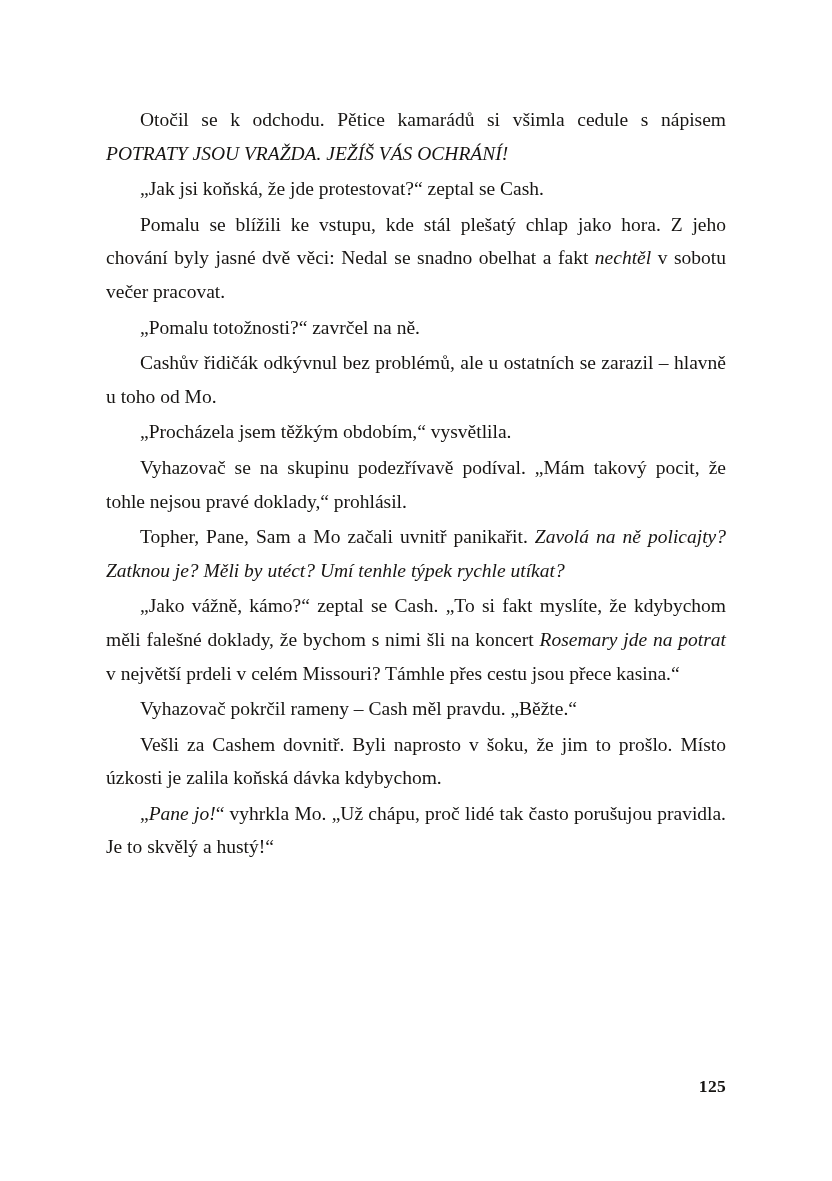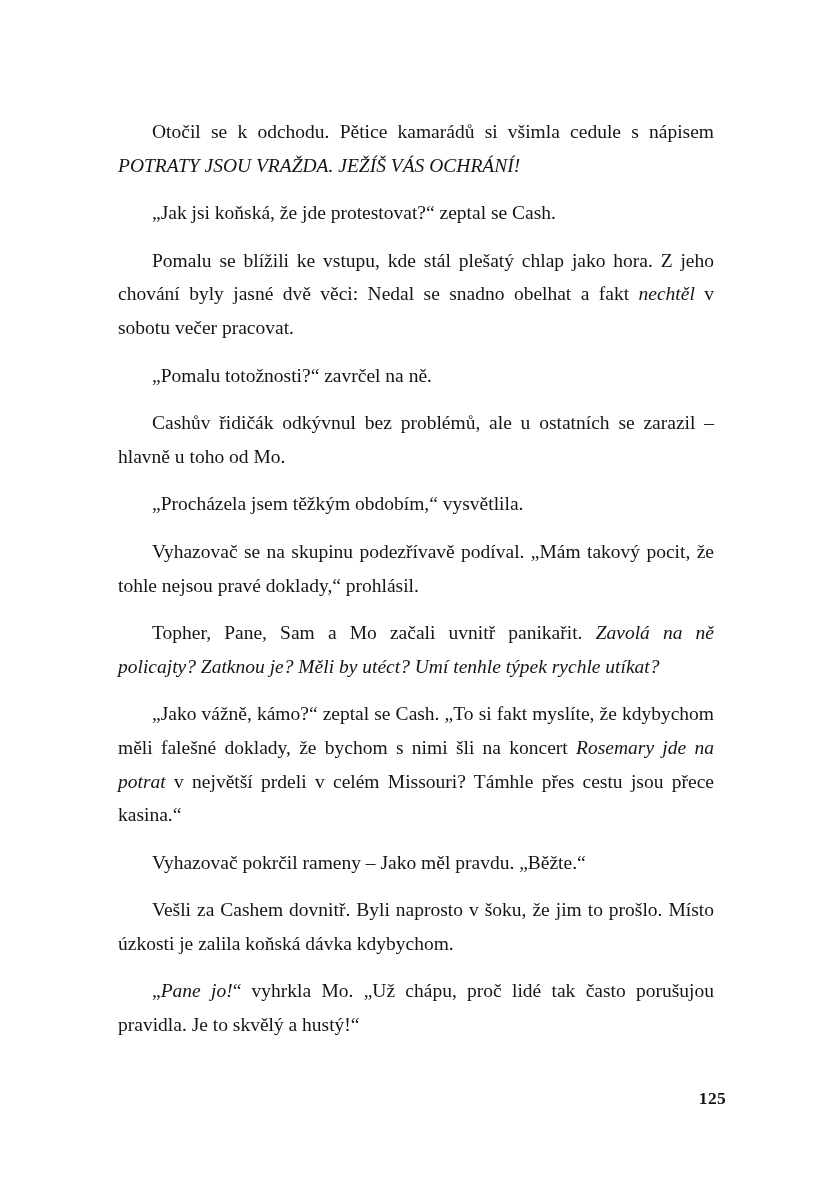--- a/index.html
+++ b/index.html
@@ -18,49 +18,48 @@
   .text-block {
     position: absolute;
     top: 101px;
     left: 104px;
     width: 624px;
     font-size: 19.5px;
     line-height: 33.6px;
     text-align: justify;
   }
   .text-block p {
-    margin: 14px;
+    margin: 2px;
     padding: 0;
     text-indent: 34px;
   }
   .text-block em {
     font-style: italic;
   }
   .folio {
     position: absolute;
     right: 106px;
     top: 1076px;
     font-size: 17.5px;
     font-weight: bold;
     letter-spacing: 0.3px;
     color: #171513;
-    margin-top: 12px;
   }
 </style>
 </head>
 <body>
 
 <div class="text-block">
     <p><span>Otočil se k odchodu. Pětice kamarádů si všimla cedule s nápisem </span><em>POTRATY JSOU VRAŽDA. JEŽÍŠ VÁS OCHRÁNÍ!</em></p>
     <p><span>„Jak jsi koňská, že jde protestovat?“ zeptal se Cash.</span></p>
     <p><span>Pomalu se blížili ke vstupu, kde stál plešatý chlap jako hora. Z jeho chování byly jasné dvě věci: Nedal se snadno obelhat a fakt </span><em>nechtěl</em><span> v sobotu večer pracovat.</span></p>
     <p><span>„Pomalu totožnosti?“ zavrčel na ně.</span></p>
     <p><span>Cashův řidičák odkývnul bez problémů, ale u ostatních se zarazil – hlavně u toho od Mo.</span></p>
     <p><span>„Procházela jsem těžkým obdobím,“ vysvětlila.</span></p>
     <p><span>Vyhazovač se na skupinu podezřívavě podíval. „Mám takový pocit, že tohle nejsou pravé doklady,“ prohlásil.</span></p>
     <p><span>Topher, Pane, Sam a Mo začali uvnitř panikařit. </span><em>Zavolá na ně policajty? Zatknou je? Měli by utéct? Umí tenhle týpek rychle utíkat?</em></p>
     <p><span>„Jako vážně, kámo?“ zeptal se Cash. „To si fakt myslíte, že kdybychom měli falešné doklady, že bychom s nimi šli na koncert </span><em>Rosemary jde na potrat</em><span> v největší prdeli v celém Missouri? Támhle přes cestu jsou přece kasina.“</span></p>
-    <p><span>Vyhazovač pokrčil rameny – Jako měl pravdu. „Běžte.“</span></p>
+    <p><span>Vyhazovač pokrčil rameny – Cash měl pravdu. „Běžte.“</span></p>
     <p><span>Vešli za Cashem dovnitř. Byli naprosto v šoku, že jim to prošlo. Místo úzkosti je zalila koňská dávka kdybychom.</span></p>
     <p><span>„</span><em>Pane jo!</em><span>“ vyhrkla Mo. „Už chápu, proč lidé tak často porušujou pravidla. Je to skvělý a hustý!“</span></p>
   </div>
 
 <div class="folio">125</div>
 
 </body></html>

